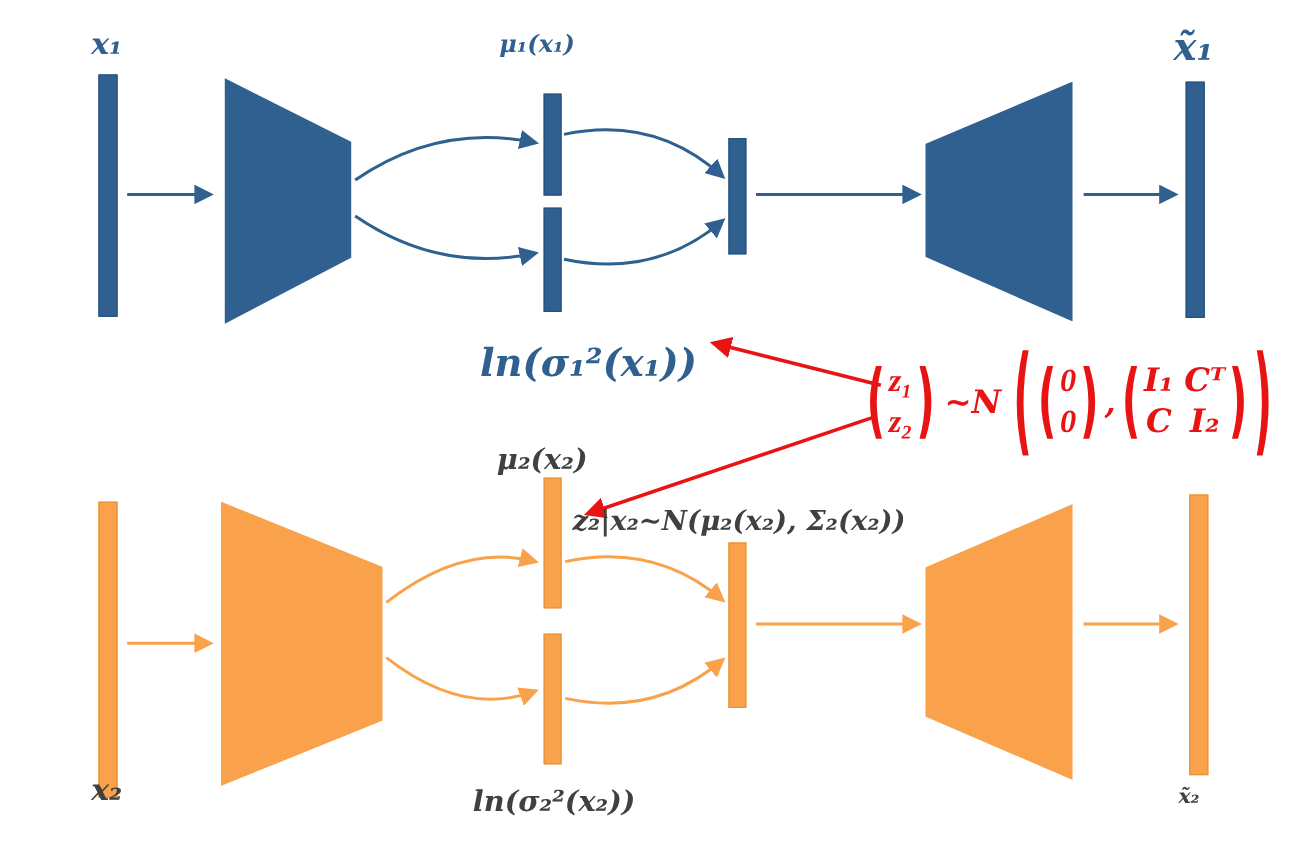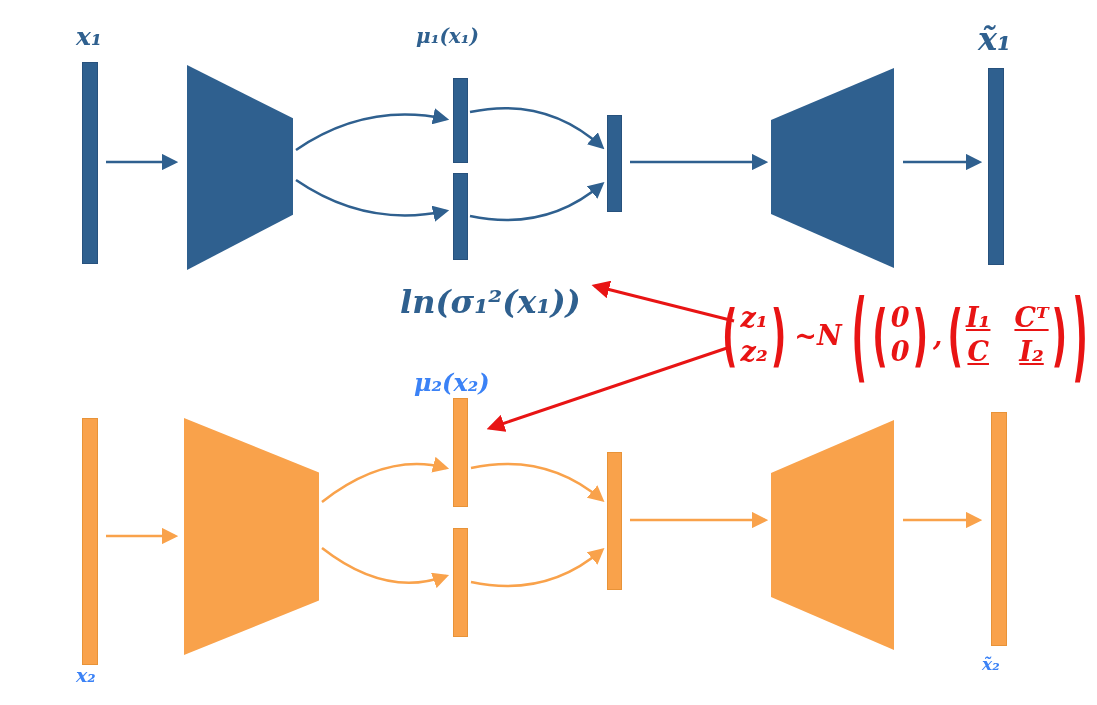--- a/index.html
+++ b/index.html
@@ -27,41 +27,41 @@
   .trap.blue{background:#2F608F;}
   .trap.orange{background:#F9A24B;}
   .t-e1{left:153px;top:65px;width:106px;height:205px;clip-path:polygon(0 0,100% 26%,100% 73%,0 100%);}
   .t-d1{left:737px;top:68px;width:123px;height:200px;clip-path:polygon(0 26%,100% 0,100% 100%,0 73%);}
   .t-e2{left:150px;top:418px;width:135px;height:237px;clip-path:polygon(0 0,100% 23%,100% 77%,0 100%);}
   .t-d2{left:737px;top:420px;width:123px;height:230px;clip-path:polygon(0 23%,100% 0,100% 100%,0 77%);}
 
   
   .label{position:absolute;font-style:italic;font-weight:bold;white-space:nowrap;}
   .label.blue{color:#2F608F;}
-  .label.orange{color:#3b82f6;}
+  .label.orange{color:#404040;}
   .l-x1{left:42px;top:22px;font-size:25px;}
   .l-mu1{left:382px;top:24px;font-size:20px;}
   .l-o1{left:944px;top:20px;font-size:32px;}
   .l-zd1{left:437px;top:236px;font-size:23px;}
   .l-ls1{left:366px;top:283px;font-size:32px;}
   .l-mu2{left:380px;top:368px;font-size:24px;}
   .l-zd2{left:443px;top:421px;font-size:23px;}
   .l-ls2{left:360px;top:653px;font-size:24px;}
-  .l-x2{left:42px;top:664px;font-size:19px;}
+  .l-x2{left:42px;top:644px;font-size:25px;}
   .l-o2{left:948px;top:654px;font-size:17px;}
 
   
   .formula{position:absolute;left:688px;top:280px;height:110px;display:flex;align-items:center;
            color:#E81414;font-size:27px;font-weight:bold;font-style:italic;gap:3px;}
   .paren{display:inline-block;font-style:normal;font-weight:bold;line-height:1;
          font-family:"DejaVu Sans",sans-serif;transform-origin:center;}
   .p2{font-size:34px;transform:scaleY(2.0);}
   .p3{font-size:34px;transform:scaleY(2.9);padding:0 2px;}
-  .vcol{display:flex;flex-direction:column;align-items:center;line-height:1.25;}
-  .m22{display:grid;grid-template-columns:auto auto;column-gap:24px;line-height:1.25;justify-items:center;text-decoration:underline;}
+  .vcol{display:flex;flex-direction:column;align-items:center;line-height:1.25;font-family:Liberation Serif, serif;}
+  .m22{display:grid;grid-template-columns:auto auto;column-gap:9px;line-height:1.25;justify-items:center;}
   .rel{margin:0 5px;}
   .comma{margin:0 2px;align-self:center;}
 </style>
 </head>
 <body>
 
 <div class="canvas">
 
   <svg class="arrows" viewBox="0 0 1097 705">
     <defs>
@@ -112,20 +112,22 @@
   <div class="bar orange b-x2"></div>
   <div class="trap orange t-e2"></div>
   <div class="bar orange b-mu2"></div>
   <div class="bar orange b-ls2"></div>
   <div class="bar orange b-z2"></div>
   <div class="trap orange t-d2"></div>
   <div class="bar orange b-o2"></div>
 
   <div class="label orange l-x2">x₂</div>
   <div class="label orange l-mu2">μ₂(x₂)</div>
+  <div class="label orange l-zd2">z₂|x₂~N(μ₂(x₂), Σ₂(x₂))</div>
+  <div class="label orange l-ls2">ln(σ₂²(x₂))</div>
   <div class="label orange l-o2">x̃₂</div>
 
   <div class="formula">
     <span class="paren p2">(</span>
     <span class="vcol">
       <span>z₁</span>
       <span>z₂</span>
     </span>
     <span class="paren p2">)</span>
     <span class="rel">~N</span>

